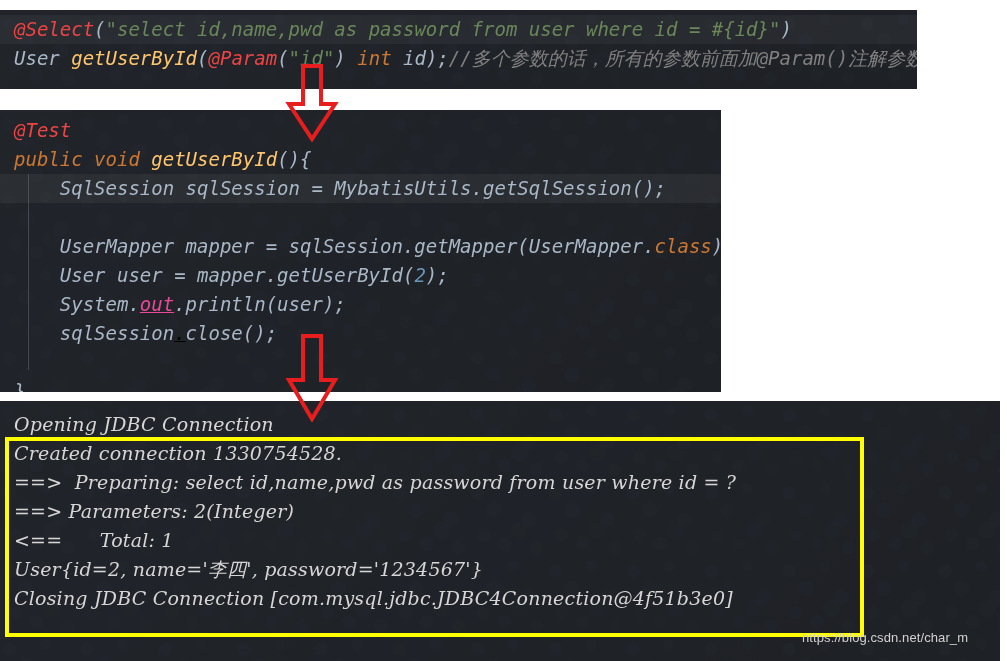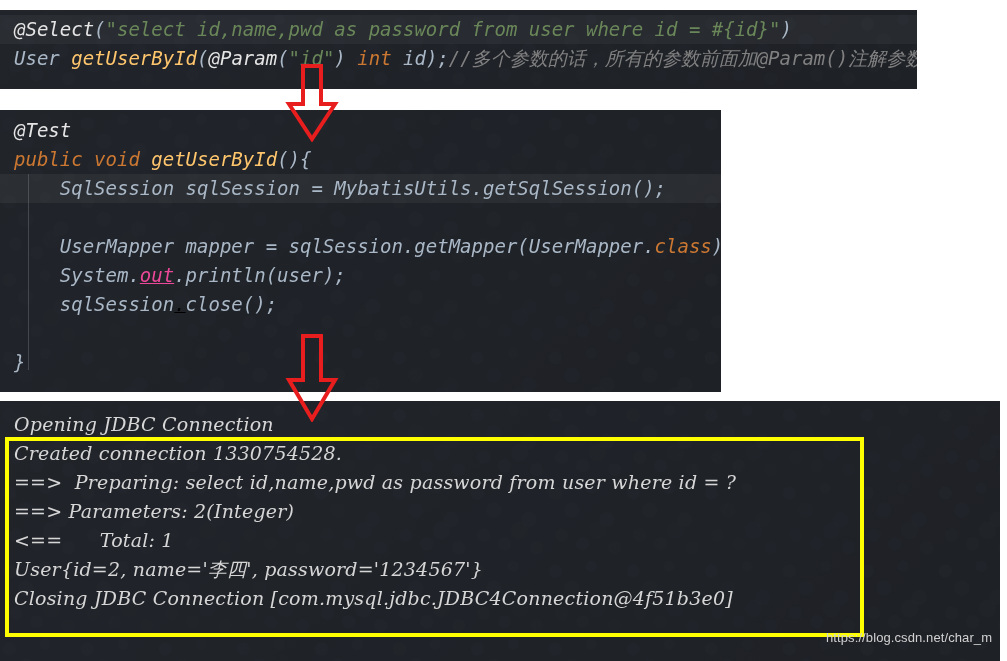--- a/index.html
+++ b/index.html
@@ -48,21 +48,21 @@
   .line {
     position: relative;
     white-space: pre;
     font-style: italic;
     line-height: 29px;
     height: 29px;
     z-index: 3;
   }
 
   
-  .t-anno   { color: #e5e5e5; }
+  .t-anno   { color: #ef4444; }
   .t-str    { color: #6a8759; }
   .t-kw     { color: #cc7832; }
   .t-meth   { color: #ffc66d; }
   .t-plain  { color: #a9b7c6; }
   .t-num    { color: #6897bb; }
   .t-field  { color: #ec4899; text-decoration: underline; }
   .t-cmt    { color: #808080; }
   .t-under  { text-decoration: underline; }
 
   
@@ -128,21 +128,20 @@
   #watermark {
     position: absolute;
     left: 802px; top: 630px;
     z-index: 10;
     color: #d2d2d2;
     font-family: "Liberation Sans", sans-serif;
     font-style: normal;
     font-size: 13px;
     letter-spacing: 0.1px;
     white-space: nowrap;
-    margin-left: 24px;
   }
 </style>
 </head>
 <body>
 
 <div class="code-block" id="block1">
   <div class="wallpaper"></div>
   <div class="darkveil"></div>
   <div class="rowbg" style="top:5px;height:29px;"></div>
   <div class="rows">
@@ -155,20 +154,21 @@
   <div class="wallpaper"></div>
   <div class="darkveil"></div>
   <div class="rowbg" style="top:64px;height:29px;"></div>
   <div class="guide" style="left:28px;top:64px;height:196px;"></div>
   <div class="rows">
       <div class="line"><span class="t-anno">@Test</span></div>
       <div class="line"><span class="t-kw">public void </span><span class="t-meth">getUserById</span><span class="t-plain">(){</span></div>
       <div class="line"><span class="t-plain">    SqlSession sqlSession = MybatisUtils.getSqlSession();</span></div>
       <div class="line"><span class="t-plain"></span></div>
       <div class="line"><span class="t-plain">    UserMapper mapper = sqlSession.getMapper(UserMapper.</span><span class="t-kw">class</span><span class="t-plain">);</span></div>
+      <div class="line"><span class="t-plain">    User user = mapper.getUserById(</span><span class="t-num">2</span><span class="t-plain">);</span></div>
       <div class="line"><span class="t-plain">    System.</span><span class="t-field">out</span><span class="t-plain">.println(user);</span></div>
       <div class="line"><span class="t-plain">    sqlSession</span><span class="t-under">.</span><span class="t-plain">close();</span></div>
       <div class="line"><span class="t-plain"></span></div>
       <div class="line"><span class="t-plain">}</span></div>
     </div>
 </div>
 
 <div class="code-block" id="block3">
   <div class="wallpaper"></div>
   <div class="darkveil"></div>

